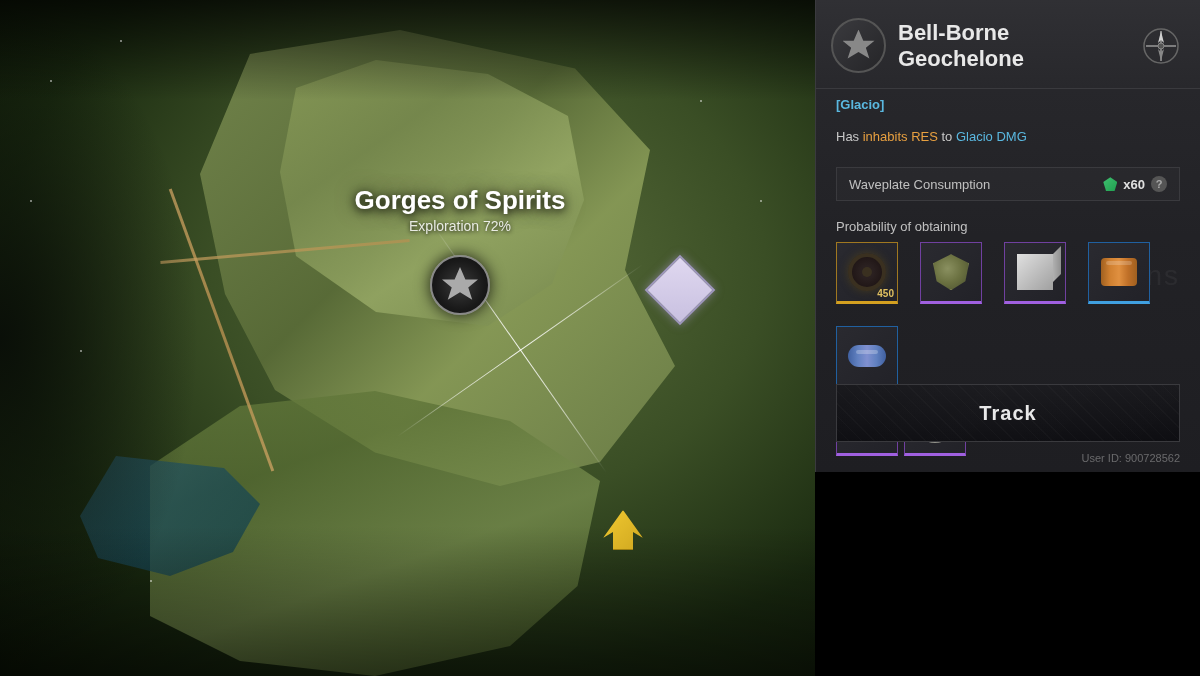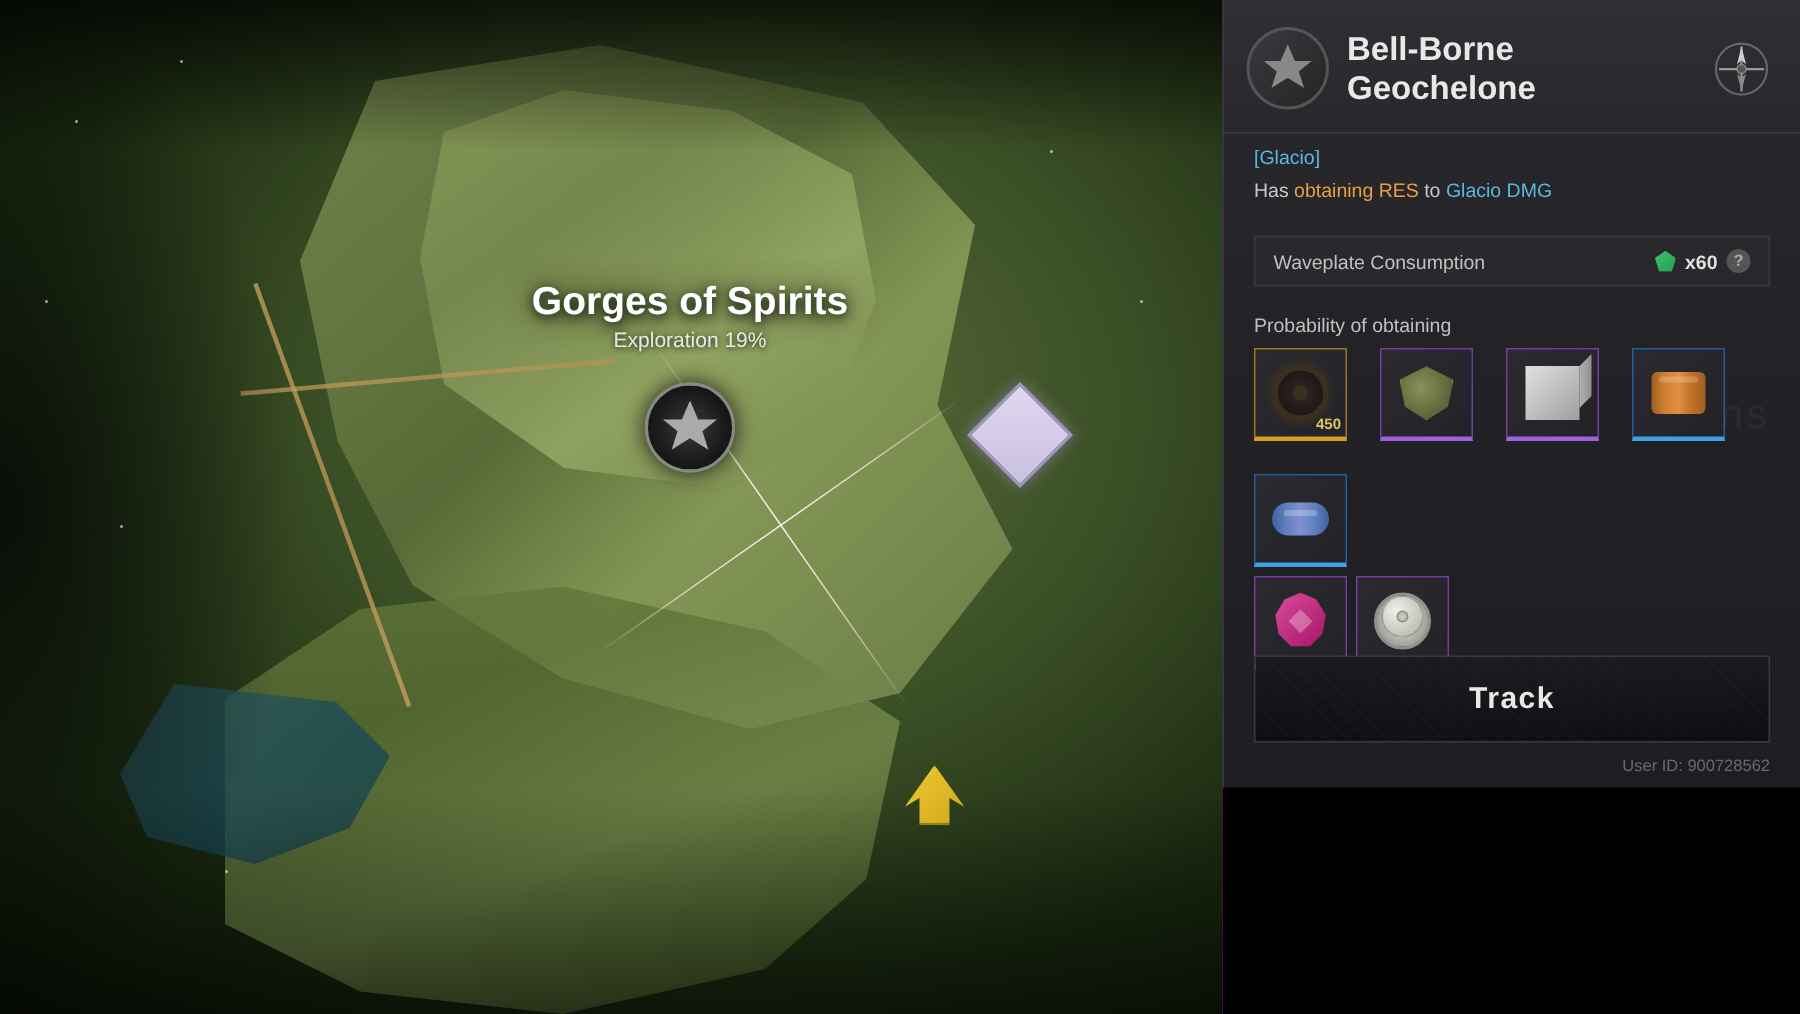--- a/index.html
+++ b/index.html
@@ -12,21 +12,21 @@
       position: relative;
     }
 
     
     #map-section {
       position: absolute;
       left: 0; top: 0;
       width: 815px;
       height: 676px;
       overflow: hidden;
-      background: #a21caf;
+      background: #3b82f6;
     }
 
     .map-bg {
       position: absolute;
       left: 0; top: 0;
       width: 100%; height: 100%;
       background:
         radial-gradient(ellipse at 60% 40%, #5c6e3a 0%, #4a5e30 20%, #3a4e25 40%, #1a2a10 70%, #0a1205 100%);
     }
 
@@ -210,21 +210,21 @@
       width: 2px; height: 2px;
       background: rgba(255,255,255,0.6);
       border-radius: 50%;
     }
 
     
     #panel-section {
       position: absolute;
       right: 0; top: 0;
       width: 385px;
-      height: 525px;
+      height: 472px;
       background: linear-gradient(180deg, #2a2a2e 0%, #222226 50%, #1e1e22 100%);
       border-left: 1px solid #3a3a3e;
     }
 
     
     .panel-header {
       display: flex;
       align-items: center;
       padding: 18px 20px 15px 15px;
       border-bottom: 1px solid #3a3a3e;
@@ -287,22 +287,22 @@
     }
 
     
     .panel-description {
       padding: 8px 20px 12px 20px;
     }
 
     .glacio-tag {
       font-size: 13px;
       color: #5ab8e0;
-      font-weight: 400;
-      margin-bottom: 5px;
+      font-weight: 700;
+      margin-bottom: 15px;
     }
 
     .desc-text {
       font-size: 13px;
       color: #c8c8c8;
       line-height: 1.55;
     }
 
     .desc-text .highlight-orange {
       color: #e8a040;
@@ -640,21 +640,21 @@
   </div>
 
   <div class="diamond-marker"></div>
 
   <div class="arrow-marker">
     <div class="arrow-inner"></div>
   </div>
 
   <div class="location-label">
     <div class="location-name">Gorges of Spirits</div>
-    <div class="location-sub">Exploration 19%</div>
+    <div class="location-sub">Exploration 72%</div>
   </div>
 </div>
 
 <div id="panel-section">
 
   <div class="panel-header">
     <div class="boss-icon-container">
       <div class="boss-icon-hex"></div>
     </div>
     <div class="panel-title-text">
@@ -673,21 +673,21 @@
         <polygon points="19,34 22,22 19,25 16,22" fill="#888"></polygon>
         <circle cx="19" cy="19" r="3" fill="#555" stroke="#888" stroke-width="1"></circle>
       </svg>
     </div>
   </div>
 
 
   <div class="panel-description">
     <div class="glacio-tag">[Glacio]</div>
     <div class="desc-text">
-      <span>Has </span><span class="highlight-orange">obtaining RES</span><span> to </span><span class="highlight-blue">Glacio DMG</span><br>
+      <span>Has </span><span class="highlight-orange">inhabits RES</span><span> to </span><span class="highlight-blue">Glacio DMG</span><br>
     </div>
   </div>
 
   <div class="watermark-text">Plains</div>
 
   <div class="stats-table">
     <div class="stats-row">
       <span class="stats-label">Waveplate Consumption</span>
       <div class="stats-value">
         <div class="gem-icon"></div>

